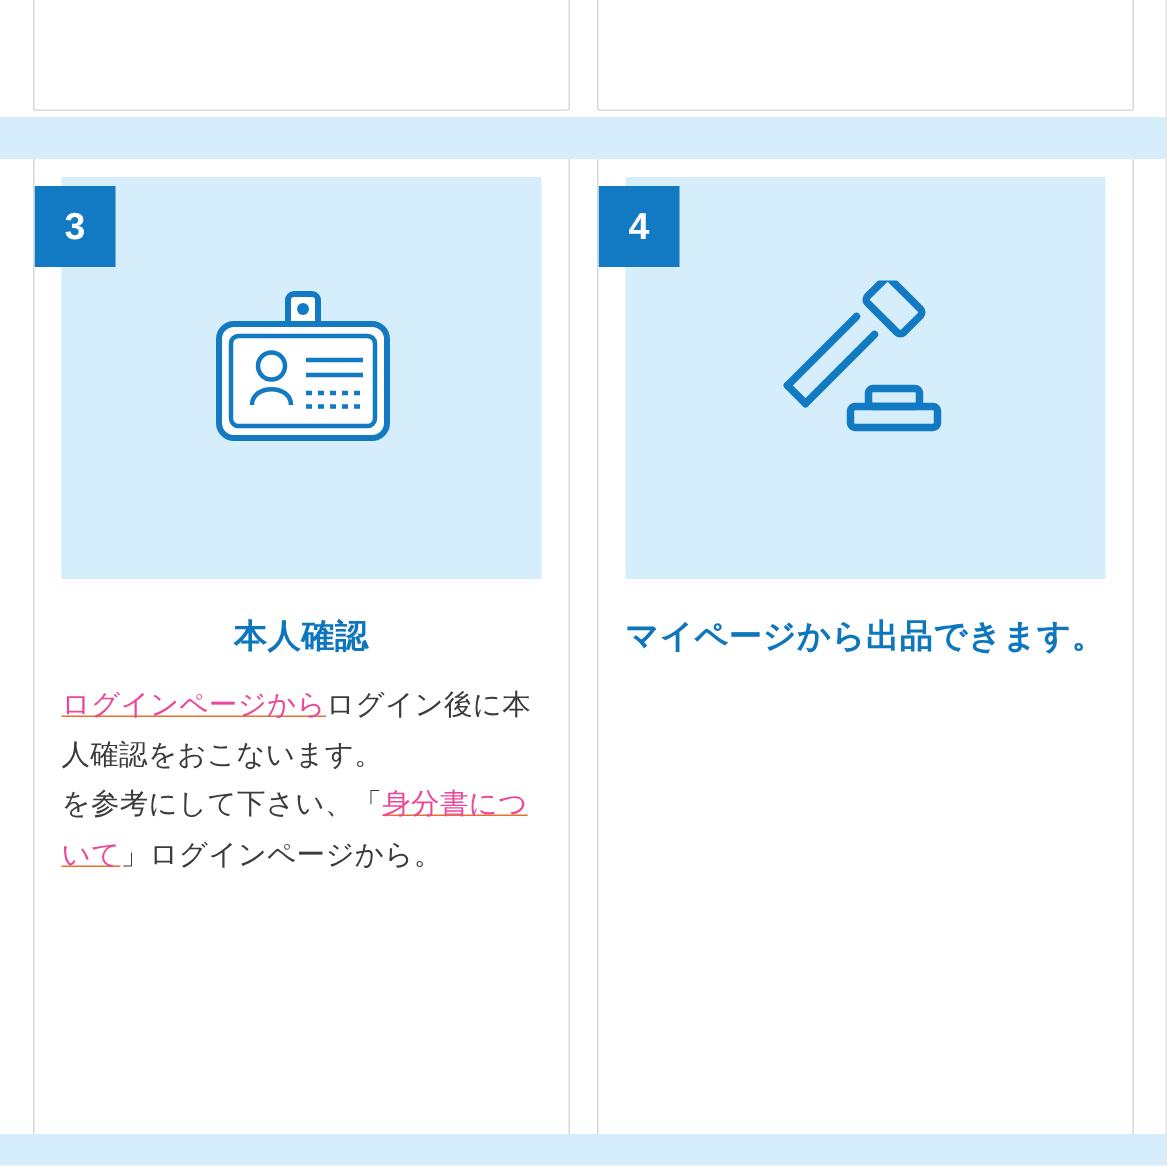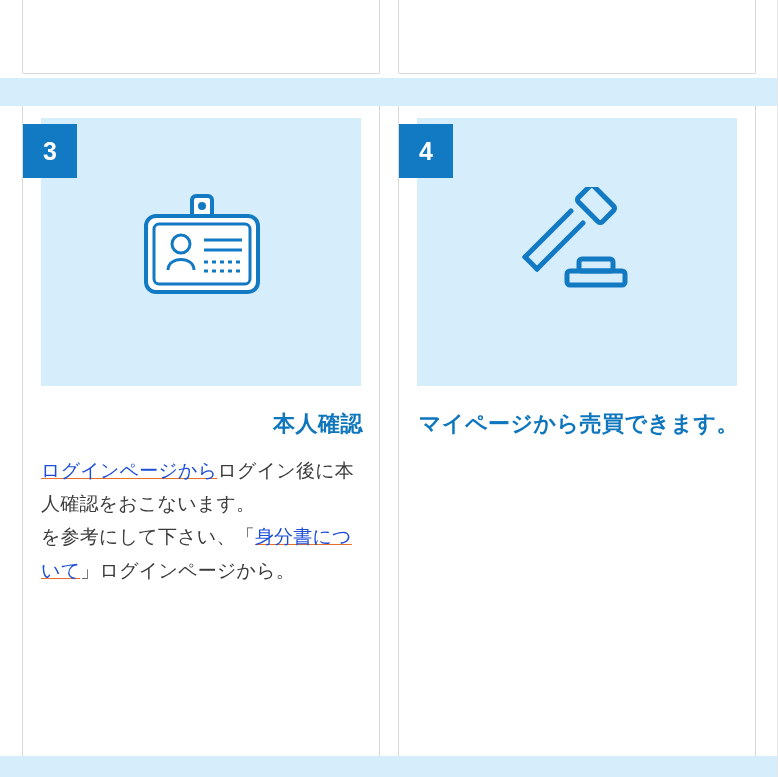--- a/index.html
+++ b/index.html
@@ -112,35 +112,35 @@
     justify-content: center;
   }
   .icon-box svg {
     display: block;
   }
 
   .card-title {
     color: #0e76bc;
     font-weight: bold;
     font-size: 22px;
-    text-align: right;
+    text-align: center;
     line-height: 1.45;
     margin: 22px 16px 0 16px;
     letter-spacing: 0.5px;
   }
 
   .card-body {
     color: #3b3b3b;
     font-size: 19px;
     line-height: 1.75;
     margin: 14px 18px 0 18px;
     letter-spacing: 0.2px;
   }
   .card-body .lnk {
-    color: #1d4ed8;
+    color: #ec4899;
     text-decoration: underline;
     text-decoration-color: #e8702a;
     cursor: pointer;
     font-family: Liberation Serif, serif;
   }
   .card-body .plain {
     color: #3b3b3b;
   }
 
   
@@ -208,21 +208,21 @@
 
             <line x1="76" y1="36" x2="30" y2="82" stroke="#1279c3" stroke-width="5"></line>
             <line x1="64" y1="24" x2="18" y2="70" stroke="#1279c3" stroke-width="5"></line>
             <path d="M18 70 L30 82" stroke="#1279c3" stroke-width="5"></path>
 
             <rect x="60" y="84" width="58" height="14" rx="3" fill="none" stroke="#1279c3" stroke-width="5"></rect>
             <rect x="72" y="72" width="34" height="12" rx="3" fill="none" stroke="#1279c3" stroke-width="5"></rect>
           </svg>
         </div>
 
-        <div class="card-title">マイページから売買できます。</div>
+        <div class="card-title">マイページから出品できます。</div>
 
       </div>
 
     </div>
 
     <div class="band band-2"></div>
     <div class="edge-rule r1"></div>
   </div>
 </div>
 

